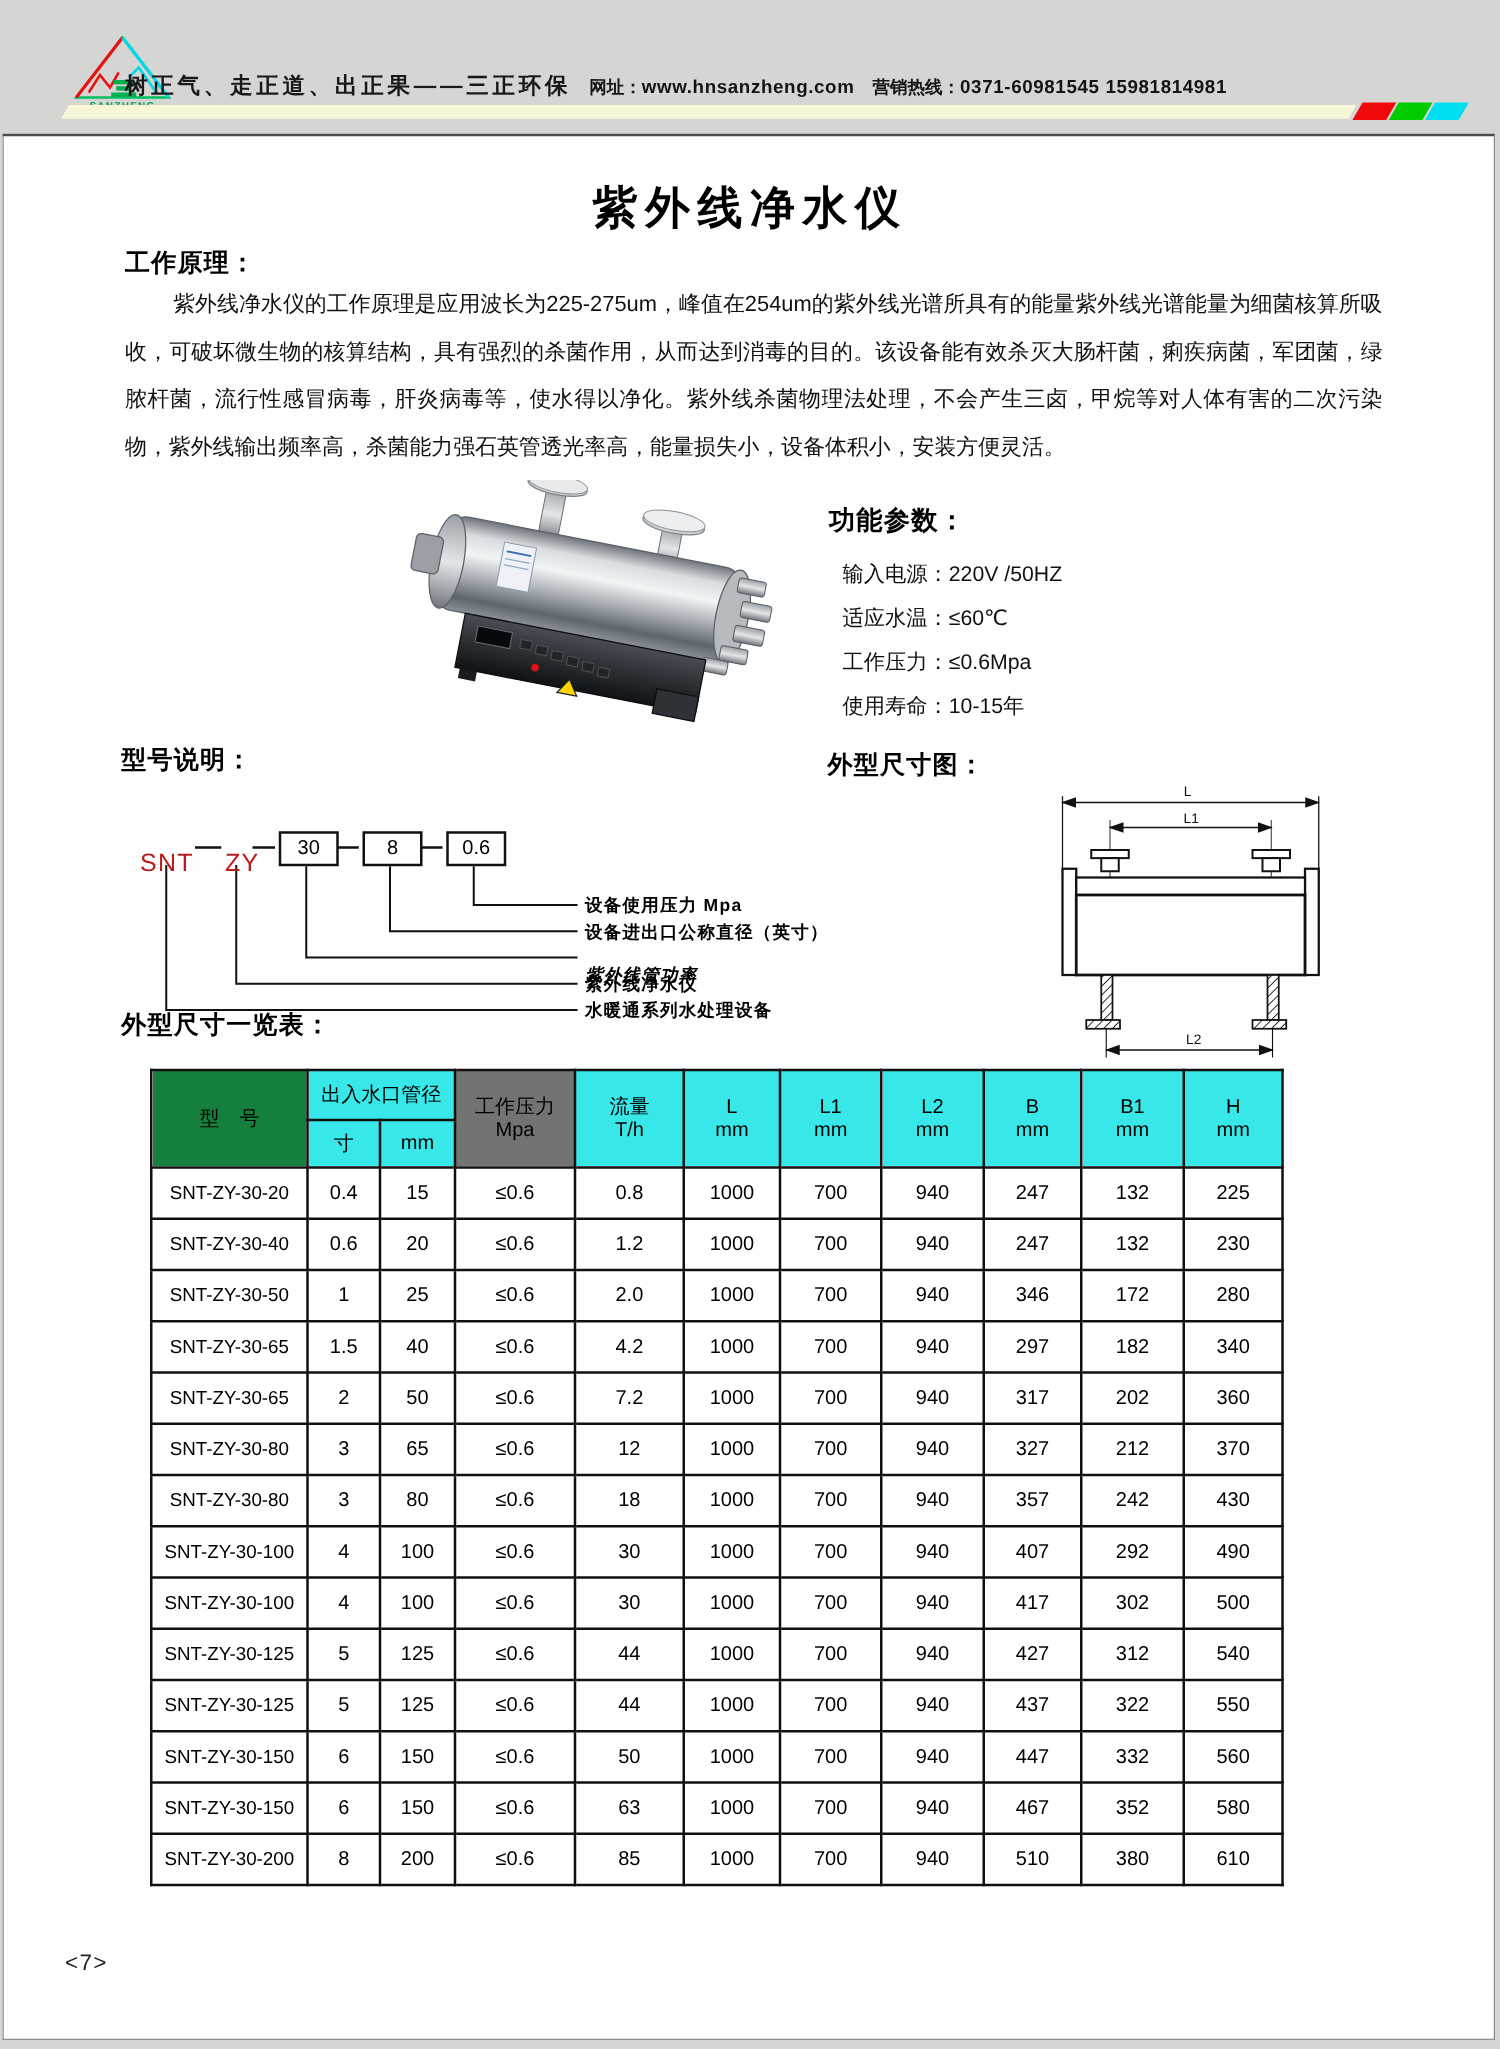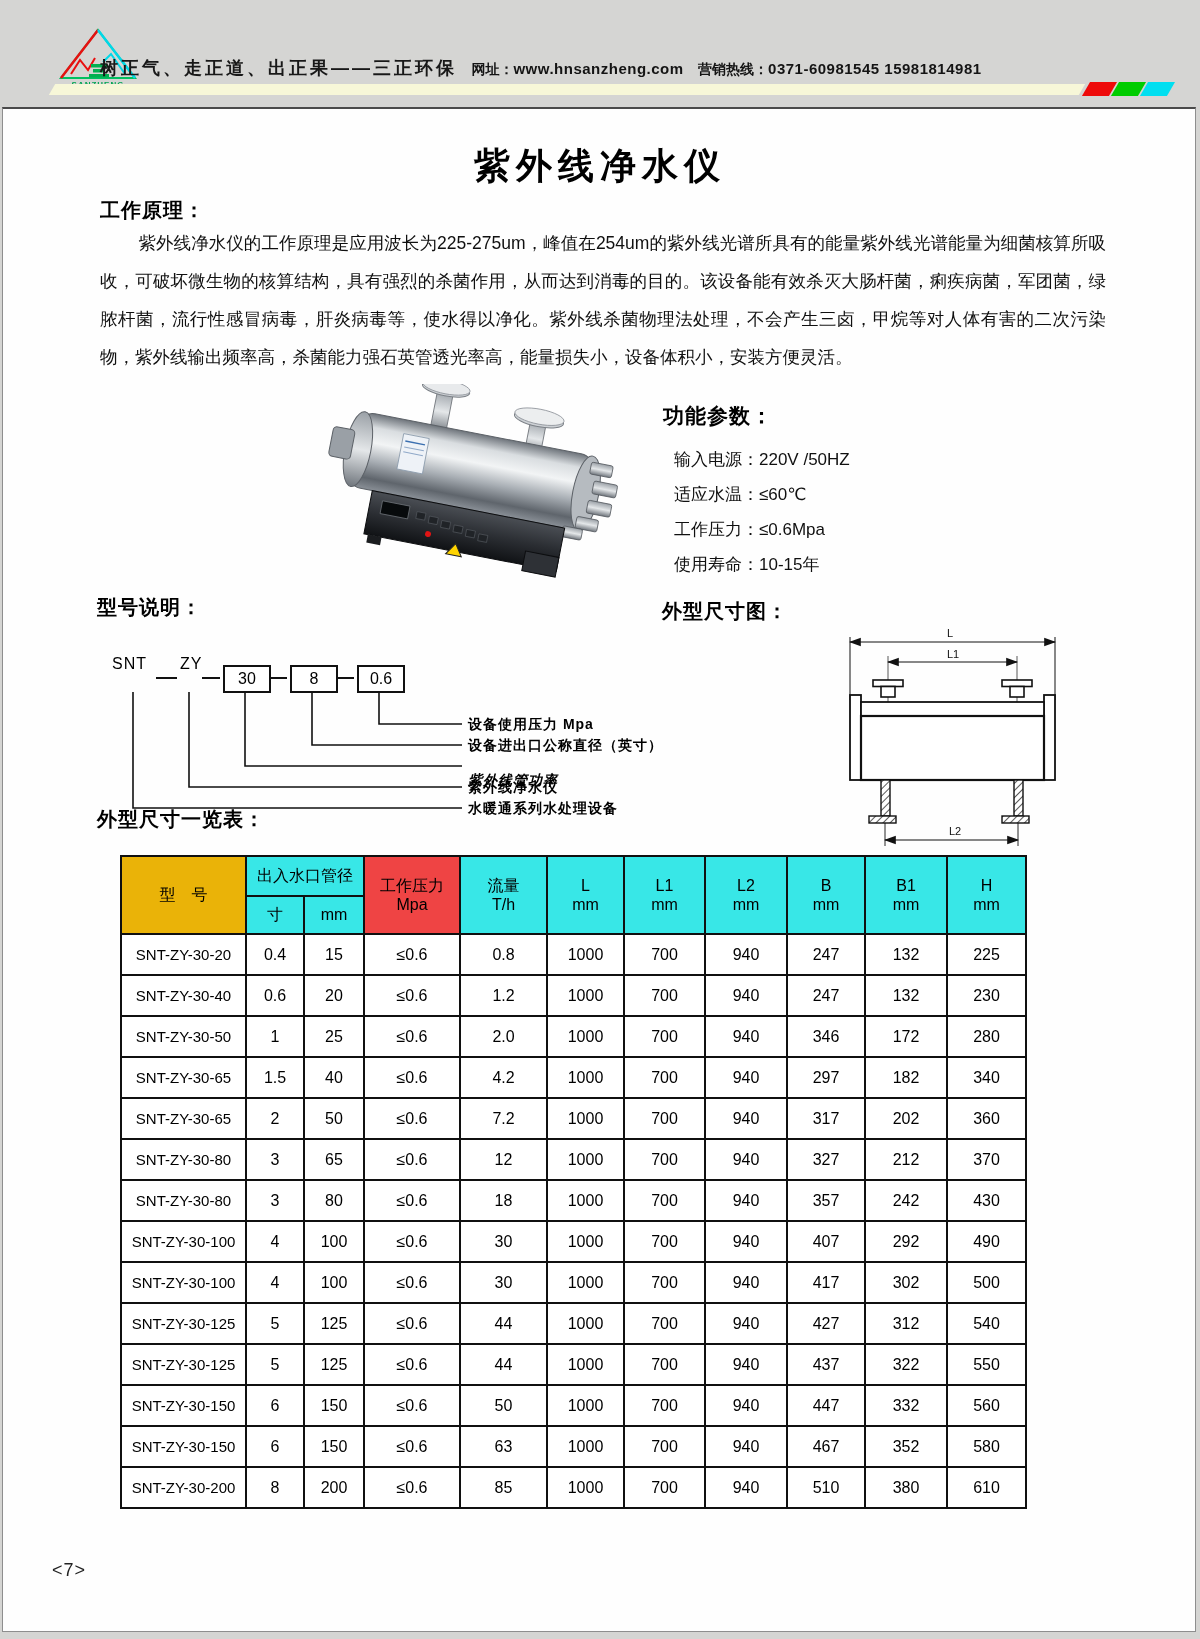--- a/index.html
+++ b/index.html
@@ -31,21 +31,21 @@
   .principle-body{position:absolute;left:100px;top:224px;width:1006px;font-size:17.5px;
     line-height:38px;text-align:justify;text-indent:2.2em;color:#101010;}
 
   
   .param-list{position:absolute;left:663px;top:442px;font-size:17px;line-height:35px;margin-left:11px;}
   .param-row span{color:#101010;}
 
   
   .model-diagram{position:absolute;left:100px;top:628px;width:640px;height:195px;}
   .model-diagram svg{position:absolute;left:0;top:0;}
-  .m-token{position:absolute;top:27px;font-size:16px;letter-spacing:1px;color:#000000;}
+  .m-token{position:absolute;top:52px;font-size:20px;letter-spacing:1px;color:#b91c1c;}
   .m-dash{position:absolute;top:49px;height:2px;background:#111;}
   .m-box{position:absolute;top:37px;width:44px;height:24px;border:2px solid #111;
     text-align:center;font-size:16px;line-height:24px;color:#000;background:#fff;}
   .m-label{position:absolute;left:368px;font-size:14px;font-weight:bold;letter-spacing:1px;
     white-space:nowrap;color:#000;}
 
   
   .dim-figure{position:absolute;left:795px;top:592px;width:310px;height:270px;}
   .dim-figure text{font-family:"Liberation Sans","DejaVu Sans",sans-serif;font-size:11px;fill:#111;}
 
@@ -269,23 +269,23 @@
           <col style="width:87px">
           <col style="width:77px">
         <col style="width:81px">
           <col style="width:82px">
           <col style="width:78px">
         <col style="width:82px">
           <col style="width:79px">
       </colgroup>
       <thead>
         <tr style="height:40px;">
-          <th class="hdr" rowspan="2" style="background: #eab308; margin-top: 47px;">型　号</th>
+          <th class="hdr" rowspan="2" style="background: #15803d; margin-top: 47px;">型　号</th>
           <th class="hdr" colspan="2" style="background: rgb(56, 231, 231);">出入水口管径</th>
-          <th class="hdr two-line" rowspan="2" style="background: #ef4444;">
+          <th class="hdr two-line" rowspan="2" style="background: #737373;">
             <div>工作压力</div>
             <div>Mpa</div>
           </th>
           <th class="hdr two-line" rowspan="2" style="background: rgb(56, 231, 231);">
             <div>流量</div>
             <div>T/h</div>
           </th>
           <th class="hdr two-line" rowspan="2" style="background: rgb(56, 231, 231);">
             <div>L</div>
               <div>mm</div>

